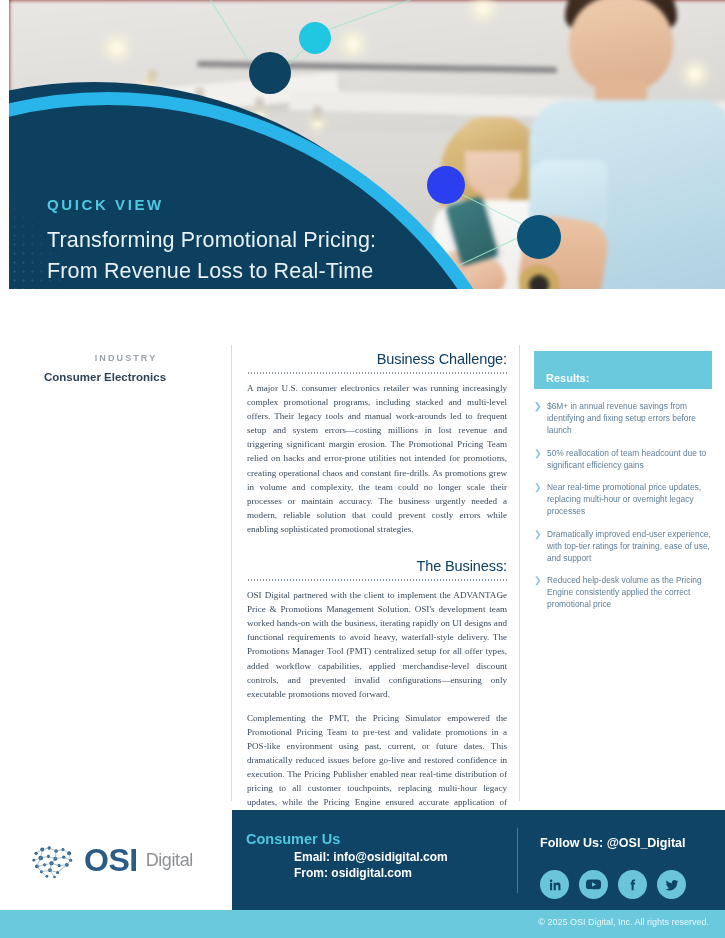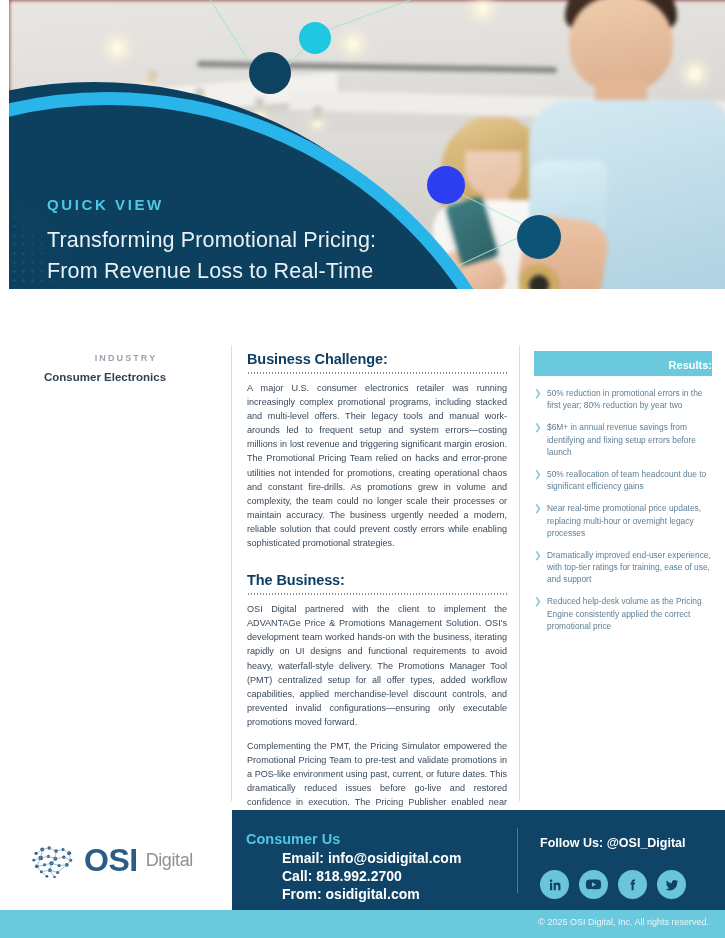--- a/index.html
+++ b/index.html
@@ -114,46 +114,46 @@
   .content{position:absolute;left:0;top:337px;width:725px;height:473px;background:#fff;}
   .col-left{position:absolute;left:36px;top:16px;width:180px;}
   .ind-label{color:#9aa3ac;font-size:9px;font-weight:600;letter-spacing:2.1px;margin:0 0 7px 0;text-align:center;}
   .ind-value{color:#2e4456;font-size:11.5px;font-weight:600;margin:8px;}
 
   .vdiv{position:absolute;top:8px;width:1px;height:456px;background:#d8dde1;}
   .vdiv.a{left:231px;}
   .vdiv.b{left:519px;}
 
   .col-mid{position:absolute;left:247px;top:14px;width:260px;}
-  .h2{color:#0d3e64;font-size:14.5px;font-weight:700;margin:0 0 5px 0;letter-spacing:-.1px;}
+  .h2{color:#0d3e64;font-size:14.5px;font-weight:400;margin:0 0 5px 0;letter-spacing:-.1px;text-align:right;}
   .dotline{height:2px;margin:0 0 7px 0;
     background-image:radial-gradient(circle, #6f7d89 0.7px, transparent 0.8px);
     background-size:3px 2px;background-repeat:repeat-x;opacity:.85;}
-  .para{color:#39495a;font-family:Liberation Sans, sans-serif;font-size:9.1px;line-height:1.55;
+  .para{color:#39495a;font-family:Liberation Serif, serif;font-size:9.1px;line-height:1.55;
     margin:0 0 10px 0;text-align:justify;}
   .gap-sec{height:12px;}
 
   .col-right{position:absolute;left:534px;top:14px;width:178px;}
   .res-head{background:#6ac9dd;color:#ffffff;font-size:11px;font-weight:700;
-    padding:8px 0 5px 12px;margin:0 0 11px 0;text-align:right;}
+    padding:21px 0 5px 12px;margin:0 0 11px 0;}
   .res-item{position:relative;padding-left:13px;margin:0 0 10px 0;
     color:#5d7f96;font-size:8.4px;line-height:1.45;}
   .chev{position:absolute;left:0;top:0px;color:#8fc6dc;font-size:9px;line-height:1.45;}
 
   
   .footer{position:absolute;left:0;top:810px;width:725px;height:100px;background:#0f4467;}
   .foot-white{position:absolute;left:0;top:0;width:232px;height:100px;background:#fff;}
   .logo-wrap{position:absolute;left:30px;top:32px;display:flex;align-items:center;gap:8px;}
   .logo-mark{width:46px;height:34px;}
   .logo-osi{color:#2a5c86;font-size:32px;font-weight:700;letter-spacing:-.5px;}
   .logo-dig{color:#8d9196;font-size:18px;font-weight:400;letter-spacing:-.4px;}
 
   .contact{position:absolute;left:246px;top:21px;width:250px;}
   .contact-h{color:#4ec8e0;font-size:14.5px;font-weight:700;margin:0 0 3px 0;}
-  .contact-l{color:#ffffff;font-size:14px;font-weight:700;margin:0 0 2px 0;padding-left:36px;}
+  .contact-l{color:#ffffff;font-size:12px;font-weight:700;margin:0 0 2px 12px;padding-left:36px;}
 
   .fdiv{position:absolute;left:517px;top:18px;width:1px;height:65px;background:#4a7a98;}
   .follow{position:absolute;left:540px;top:26px;}
   .follow-h{color:#ffffff;font-size:12.5px;font-weight:700;margin:0 0 20px 0;}
   .socials{display:flex;gap:10px;}
   .soc{width:29px;height:29px;border-radius:50%;background:#6ac4da;display:flex;align-items:center;
     justify-content:center;}
   .soc svg{display:block;}
 
   .copybar{position:absolute;left:0;top:910px;width:725px;height:28px;background:#6ac9dd;}
@@ -252,21 +252,20 @@
       <div class="dotline"></div>
       <p class="para">OSI Digital partnered with the client to implement the ADVANTAGe Price &amp; Promotions Management Solution. OSI's development team worked hands-on with the business, iterating rapidly on UI designs and functional requirements to avoid heavy, waterfall-style delivery. The Promotions Manager Tool (PMT) centralized setup for all offer types, added workflow capabilities, applied merchandise-level discount controls, and prevented invalid configurations—ensuring only executable promotions moved forward.</p>
       <p class="para">Complementing the PMT, the Pricing Simulator empowered the Promotional Pricing Team to pre-test and validate promotions in a POS-like environment using past, current, or future dates. This dramatically reduced issues before go-live and restored confidence in execution. The Pricing Publisher enabled near real-time distribution of pricing to all customer touchpoints, replacing multi-hour legacy updates, while the Pricing Engine ensured accurate application of complex stacked or non-stacked offers. Together, these components delivered a simplified, reliable, and scalable promotions ecosystem deployed in just a few months.</p>
     </div>
 
     <div class="col-right">
       <div class="res-head">Results:</div>
 
       <div class="res-item">
         <span class="chev">❯</span>
-        <span>50% reduction in promotional errors in the first year; 80% reduction by year two</span>
       </div>
       <div class="res-item">
         <span class="chev">❯</span>
         <span>$6M+ in annual revenue savings from identifying and fixing setup errors before launch</span>
       </div>
       <div class="res-item">
         <span class="chev">❯</span>
         <span>50% reallocation of team headcount due to significant efficiency gains</span>
       </div>
       <div class="res-item">
@@ -323,21 +322,20 @@
           <path d="M51 12 L53 21 L48 27 L36 37"></path>
         </g>
       </svg>
       <span class="logo-osi">OSI</span>
       <span class="logo-dig">Digital</span>
     </div>
 
     <div class="contact">
       <p class="contact-h">Consumer Us</p>
       <p class="contact-l">Email: info@osidigital.com</p>
-      <p class="contact-l">Call: 818.992.2700</p>
       <p class="contact-l">From: osidigital.com</p>
     </div>
 
     <div class="fdiv"></div>
 
     <div class="follow">
       <p class="follow-h">Follow Us: @OSI_Digital</p>
       <div class="socials">
         <a class="soc">
           <svg width="16" height="16" viewBox="0 0 24 24" fill="#0f4467">

